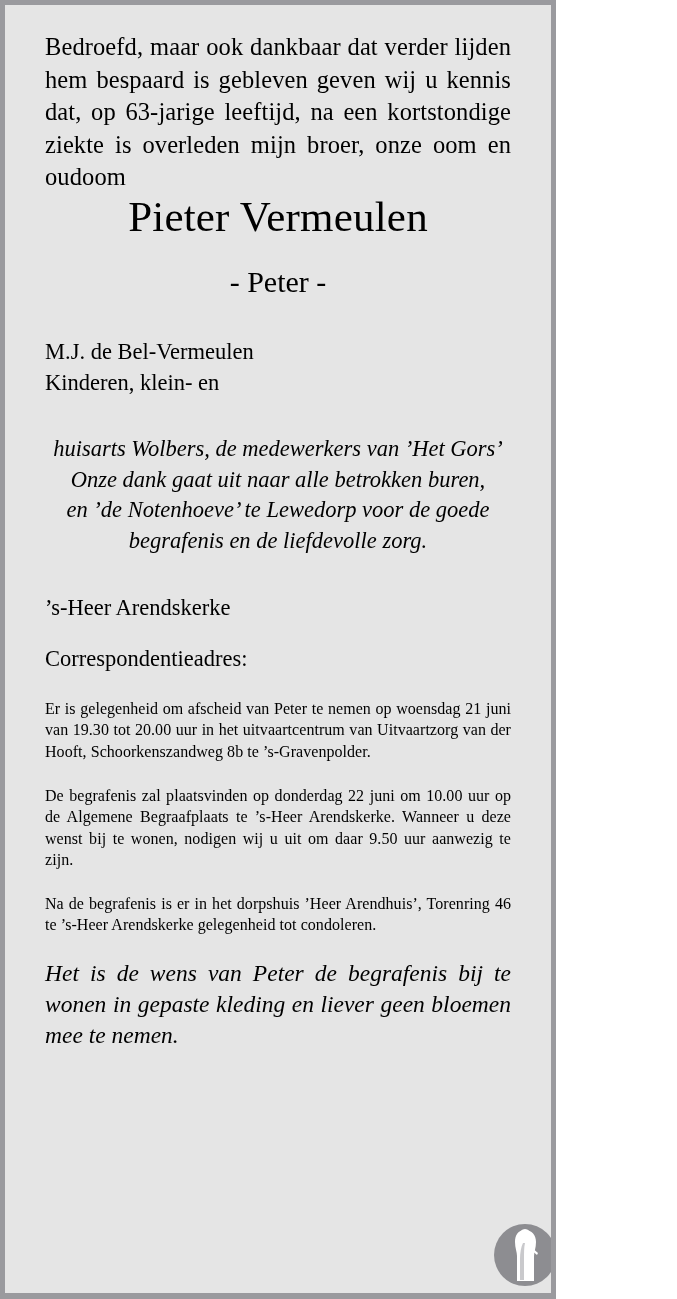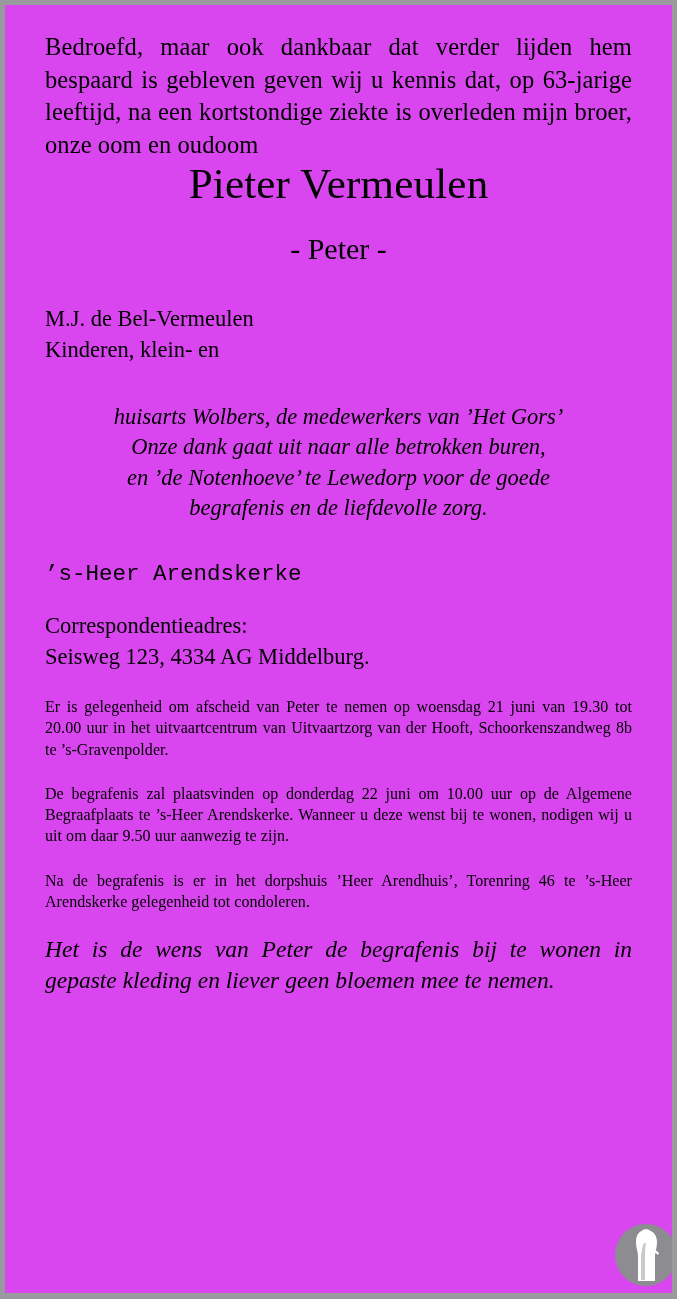--- a/index.html
+++ b/index.html
@@ -11,23 +11,23 @@
     width: 677px;
     height: 1299px;
     overflow: hidden;
     font-family: "Liberation Serif", "DejaVu Serif", serif;
     color: #000000;
   }
 
   .page {
     position: relative;
     box-sizing: border-box;
-    width: 677px;
+    width: 556px;
     height: 1299px;
-    background: #d946ef;
+    background: #e5e5e5;
     border-top: 5px solid #9a9a9e;
     border-left: 5px solid #9a9a9e;
     border-right: 5px solid #9a9a9e;
     border-bottom: 6px solid #9a9a9e;
     overflow: hidden;
   }
 
   .content {
     position: relative;
     box-sizing: border-box;
@@ -95,21 +95,20 @@
     font-size: 22.5px;
     line-height: 1.36;
   }
   .thanks div { white-space: nowrap; }
 
   
   .place {
     margin: 36px 0 0 0;
     font-size: 22.5px;
     line-height: 1.3;
-    font-family: Liberation Mono, monospace;
   }
   .corr {
     margin: 22px 0 0 0;
     font-size: 22.5px;
     line-height: 1.35;
   }
 
   
   .body-par {
     margin: 24px 0 0 0;
@@ -164,21 +163,20 @@
       <div>huisarts Wolbers, de medewerkers van ’Het Gors’</div>
       <div>Onze dank gaat uit naar alle betrokken buren,</div>
       <div>en ’de Notenhoeve’ te Lewedorp voor de goede</div>
       <div>begrafenis en de liefdevolle zorg.</div>
     </div>
 
     <div class="place">’s-Heer Arendskerke</div>
 
     <div class="corr">
       <div>Correspondentieadres:</div>
-      <div>Seisweg 123, 4334 AG  Middelburg.</div>
     </div>
 
     <p class="body-par">Er is gelegenheid om afscheid van Peter te nemen op woensdag 21 juni van 19.30 tot 20.00 uur in het uitvaartcentrum van Uitvaartzorg van der Hooft, Schoorkenszandweg 8b te ’s-Gravenpolder.</p>
 
     <p class="body-par tight">De begrafenis zal plaatsvinden op donderdag 22 juni om 10.00 uur op de Algemene Begraafplaats te ’s-Heer Arendskerke. Wanneer u deze wenst bij te wonen, nodigen wij u uit om daar 9.50 uur aanwezig te zijn.</p>
 
     <p class="body-par tight">Na de begrafenis is er in het dorpshuis ’Heer Arendhuis’, Torenring 46 te ’s-Heer Arendskerke gelegenheid tot condoleren.</p>
 
     <p class="closing">Het is de wens van Peter de begrafenis bij te wonen in gepaste kleding en liever geen bloemen mee te nemen.</p>
 

